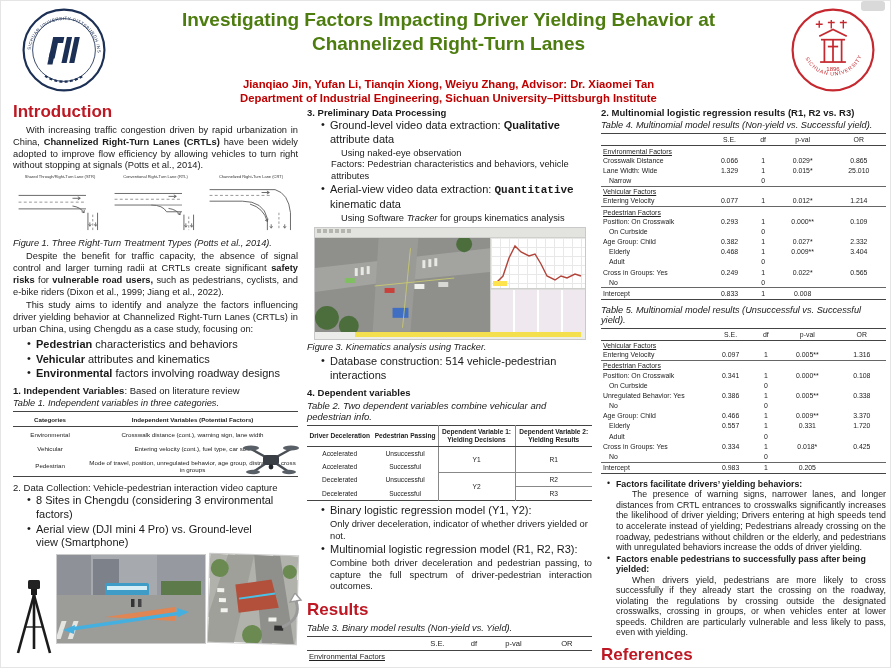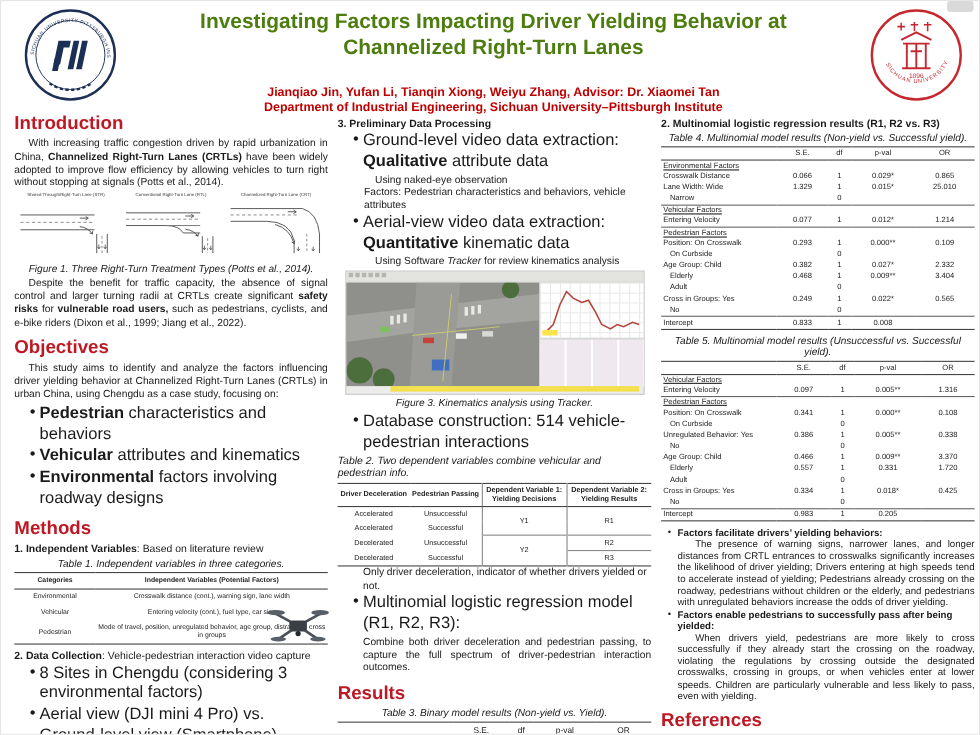--- a/index.html
+++ b/index.html
@@ -13,23 +13,23 @@
   .hdr-text{flex:1;text-align:center;padding:0 8px;}
   .title{color:#4d7c0f;font-weight:bold;font-size:19px;line-height:1.28;margin:1px 0 21px;}
   .authors{color:#c00000;font-weight:bold;font-size:11.3px;margin-bottom:2px;}
   .dept{color:#c00000;font-weight:bold;font-size:11.3px;}
 
   
   .cols{display:flex;gap:9px;padding:2px 10px 0 12px;}
   .col{width:285px;flex:0 0 auto;}
   .h2{color:#bd1823;font-size:17px;font-weight:bold;margin:7px 0 3px;}
   .para{font-size:9.3px;line-height:1.27;text-align:justify;text-indent:13px;margin:2px 0;}
-  .cap{font-style:italic;font-size:9.2px;text-align:center;margin:2px 0 3px;}
+  .cap{font-style:italic;font-size:9.2px;margin:2px 0 3px;}
   .numitem{font-size:9.5px;font-weight:bold;margin:4px 0 1px;}
-  .blt{font-size:15px;line-height:1.25;margin:1px 0 1px 14px;position:relative;padding-left:9px;}
+  .blt{font-size:11px;line-height:1.25;margin:1px 0 1px 14px;position:relative;padding-left:9px;}
   .blt:before{content:"•";position:absolute;left:0;top:-1px;}
   .sub{font-size:9.3px;line-height:1.25;margin-left:34px;}
 
   
   table{border-collapse:collapse;width:100%;color:#222;}
   .rule-table{border-top:1.3px solid #444;border-bottom:1.3px solid #444;}
   .rule-table th{border-bottom:0.8px solid #444;font-weight:bold;padding:2px;}
   .t1{font-size:6.2px;}
   .t1 th,.t1 td{text-align:center;padding:3.5px 2px;}
   .stat th{font-weight:normal;text-align:center;}
@@ -191,27 +191,25 @@
               <path d="M44,25 q14,4 18,18 M62,43 l-2.4,-1.4 M62,43 l0.6,-2.8"></path>
               <path d="M66,46 v4 M66,50 l-1.4,-2 M66,50 l1.4,-2 M80,46 v4 M80,50 l-1.4,-2 M80,50 l1.4,-2" stroke="#666"></path>
             </g>
           </svg>
         </div>
       </div>
       <div class="cap">Figure 1. Three Right-Turn Treatment Types (Potts et al., 2014).</div>
 
       <div class="para"><span>Despite the benefit for traffic capacity, the absence of signal control and larger turning radii at CRTLs create significant </span><span style="font-weight: bold;">safety risks</span><span> for </span><span style="font-weight: bold;">vulnerable road users,</span><span> such as pedestrians, cyclists, and e-bike riders (Dixon et al., 1999; Jiang et al., 2022).</span></div>
 
-      <div class="h2">Objectives</div>
       <div class="para"><span>This study aims to identify and analyze the </span><span style="font-weight: normal;">factors</span><span> influencing driver yielding behavior at Channelized Right-Turn Lanes (CRTLs) in urban China, using Chengdu as a case study, focusing on:</span></div>
       <div class="blt"><span style="font-weight: bold;">Pedestrian</span><span> characteristics and behaviors</span></div>
       <div class="blt"><span style="font-weight: bold;">Vehicular</span><span> attributes and kinematics</span></div>
       <div class="blt"><span style="font-weight: bold;">Environmental</span><span> factors involving roadway designs</span></div>
 
-      <div class="h2">Methods</div>
       <div class="numitem" style="font-weight:normal"><span style="font-weight: bold;">1. Independent Variables</span><span>: Based on literature review</span></div>
       <div class="cap">Table 1. Independent variables in three categories.</div>
       <table class="t1 rule-table">
         <tbody>
           <tr>
             <th style="width:26%">Categories</th>
             <th>Independent Variables (Potential Factors)</th>
           </tr>
           <tr>
             <td>Environmental</td>
@@ -222,21 +220,21 @@
             <td>Entering velocity (cont.), fuel type, car size</td>
           </tr>
           <tr>
             <td>Pedestrian</td>
             <td>Mode of travel, position, unregulated behavior, age group, distraction, cross in groups</td>
           </tr>
         </tbody>
       </table>
 
       <div class="dc-wrap">
-        <div class="numitem" style="font-weight:normal;margin-top:5px"><span style="font-weight: bold; text-align: center;">2. Data Collection</span><span>: Vehicle-pedestrian interaction video capture</span></div>
+        <div class="numitem" style="font-weight:normal;margin-top:5px"><span style="font-weight: normal; text-align: center;">2. Data Collection</span><span>: Vehicle-pedestrian interaction video capture</span></div>
         <div class="blt" style="max-width:238px">8 Sites in Chengdu (considering 3 environmental factors)</div>
         <div class="blt" style="max-width:238px">Aerial view (DJI mini 4 Pro) vs. Ground-level view (Smartphone)</div>
 
         <div class="fig2">
           <svg class="tripod" width="42" height="76" viewBox="0 0 42 76">
             <g stroke="#1b1b1b" stroke-width="2.6" fill="#1b1b1b">
               <rect x="15" y="1" width="12" height="9" rx="1.5" fill="#222" stroke="none"></rect>
               <rect x="18" y="10" width="6" height="6" stroke="none"></rect>
               <path d="M21,16 L5,74" fill="none"></path>
               <path d="M21,16 L37,74" fill="none"></path>
@@ -316,22 +314,22 @@
           <circle cx="29" cy="25" r="2.4" fill="#23272b"></circle>
         </svg>
       </div>
     </div>
 
     <div class="col">
       <div class="numitem" style="margin-top:12px">3. Preliminary Data Processing</div>
       <div class="blt"><span>Ground-level video data extraction: </span><span style="font-weight: bold;">Qualitative</span><span> attribute data</span></div>
       <div class="sub"><span>Using naked-eye observation</span></div>
       <div class="sub" style="margin-left:24px"><span>Factors: Pedestrian characteristics and behaviors, vehicle attributes</span></div>
-      <div class="blt"><span>Aerial-view video data extraction: </span><span style="font-weight: bold;">Quantitative</span><span> kinematic data</span></div>
-      <div class="sub"><span>Using Software </span><span style="font-style: italic;">Tracker</span><span> for review kinematics analysis</span></div>
+      <div class="blt"><span>Aerial-view video data extraction: </span><span style="font-weight: bold; font-family: Liberation Mono, monospace;">Quantitative</span><span> kinematic data</span></div>
+      <div class="sub"><span>Using Software </span><span style="font-style: italic;">Tracker</span><span> for groups kinematics analysis</span></div>
 
       <div class="fig3">
         <div class="f3-toolbar">
             <i></i>
             <i></i>
             <i></i>
             <i></i>
             <i></i>
             <i></i>
           </div>
@@ -371,20 +369,21 @@
               <div class="ycell"></div>
             </div>
             <div class="f3-table"></div>
           </div>
         </div>
         <div class="f3-status" style="position:static;margin:0 4px 2px 40px"></div>
       </div>
       <div class="cap">Figure 3. Kinematics analysis using Tracker.</div>
       <div class="blt">Database construction: 514 vehicle-pedestrian interactions</div>
 
+      <div class="numitem">4. Dependent variables</div>
       <div class="cap" style="text-align:left;font-size:9.5px">Table 2. Two dependent variables combine vehicular and pedestrian info.</div>
       <table class="dep rule-table">
         <tbody>
           <tr>
             <th style="width:23%">Driver Deceleration</th>
             <th style="width:23%">Pedestrian Passing</th>
             <th style="width:27%" class="vline">
               <span>Dependent Variable 1:</span><br>
               <span>Yielding Decisions</span>
             </th>
@@ -410,20 +409,21 @@
             <td class="vline hline">R2</td>
           </tr>
           <tr>
             <td>Decelerated</td>
             <td>Successful</td>
             <td class="vline hline">R3</td>
           </tr>
         </tbody>
       </table>
 
+      <div class="blt" style="margin-top:3px">Binary logistic regression model (Y1, Y2):</div>
       <div class="sub" style="margin-left:23px">Only driver deceleration, indicator of whether drivers yielded or not.</div>
       <div class="blt">Multinomial logistic regression model (R1, R2, R3):</div>
       <div class="sub" style="margin-left:23px;text-align:justify">Combine both driver deceleration and pedestrian passing, to capture the full spectrum of driver-pedestrian interaction outcomes.</div>
 
       <div class="h2">Results</div>
       <div class="cap">Table 3. Binary model results (Non-yield vs. Yield).</div>
       <table class="stat t3 rule-table">
           <tbody>
             <tr>
               <th></th>

